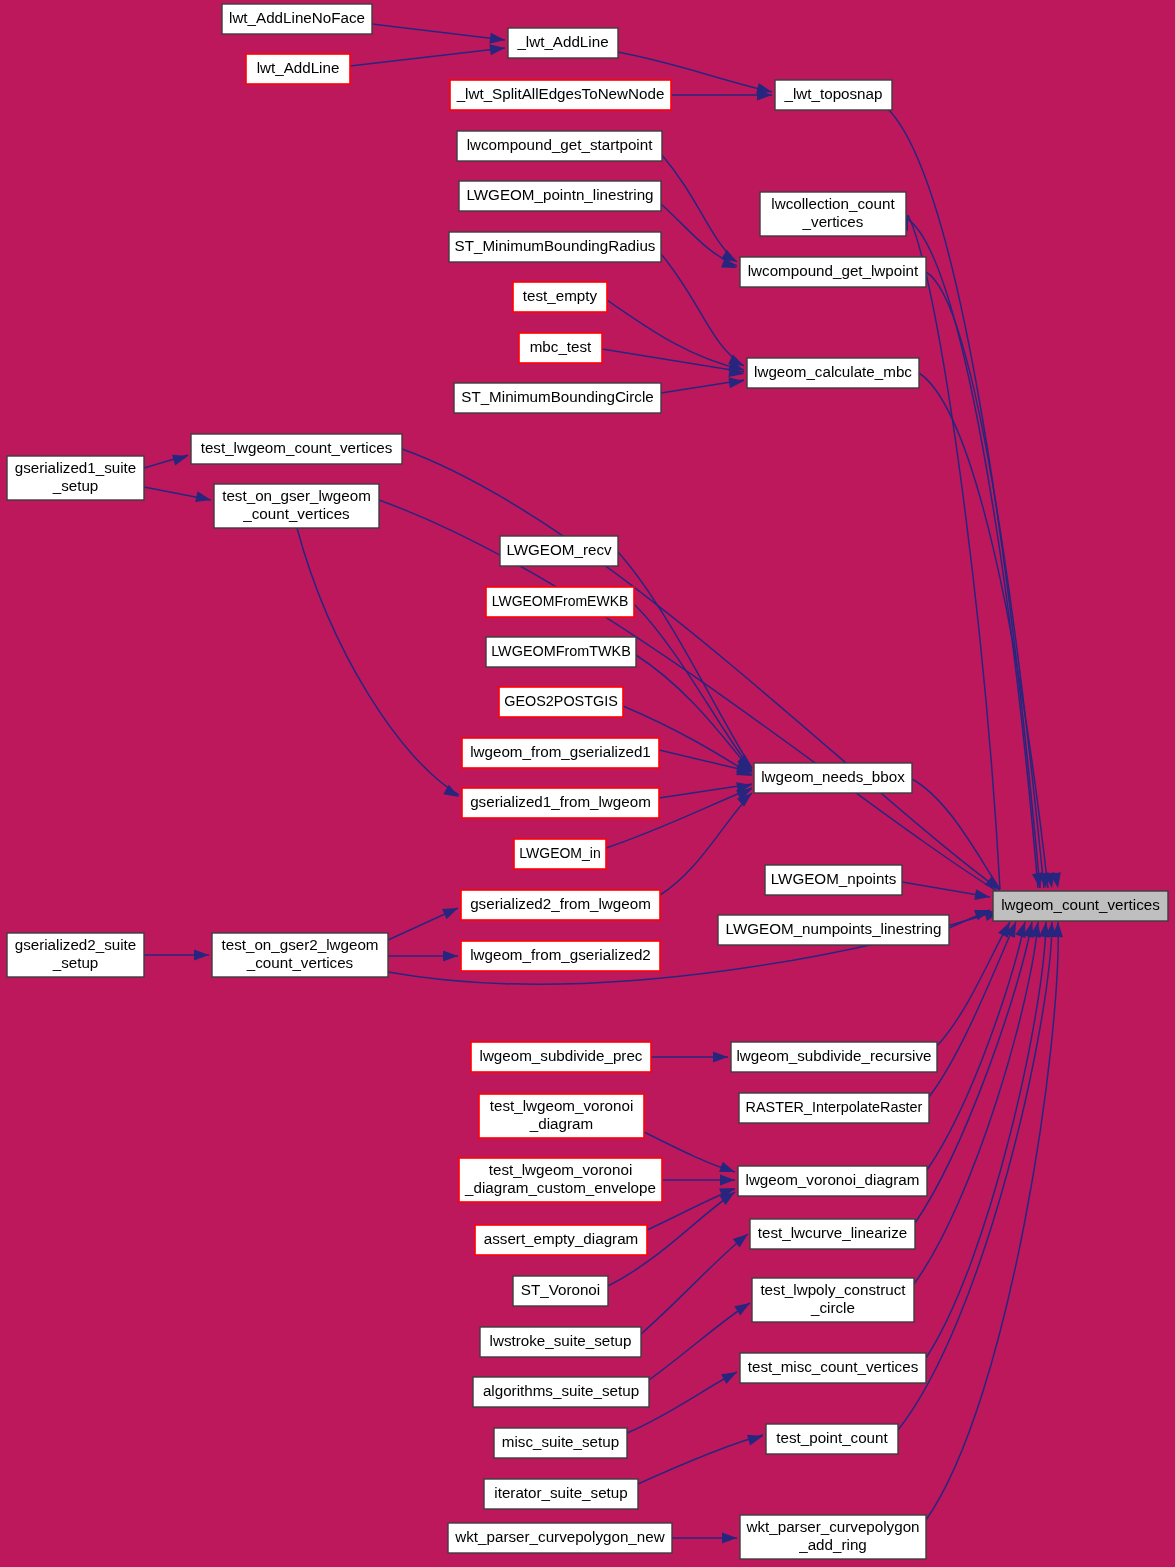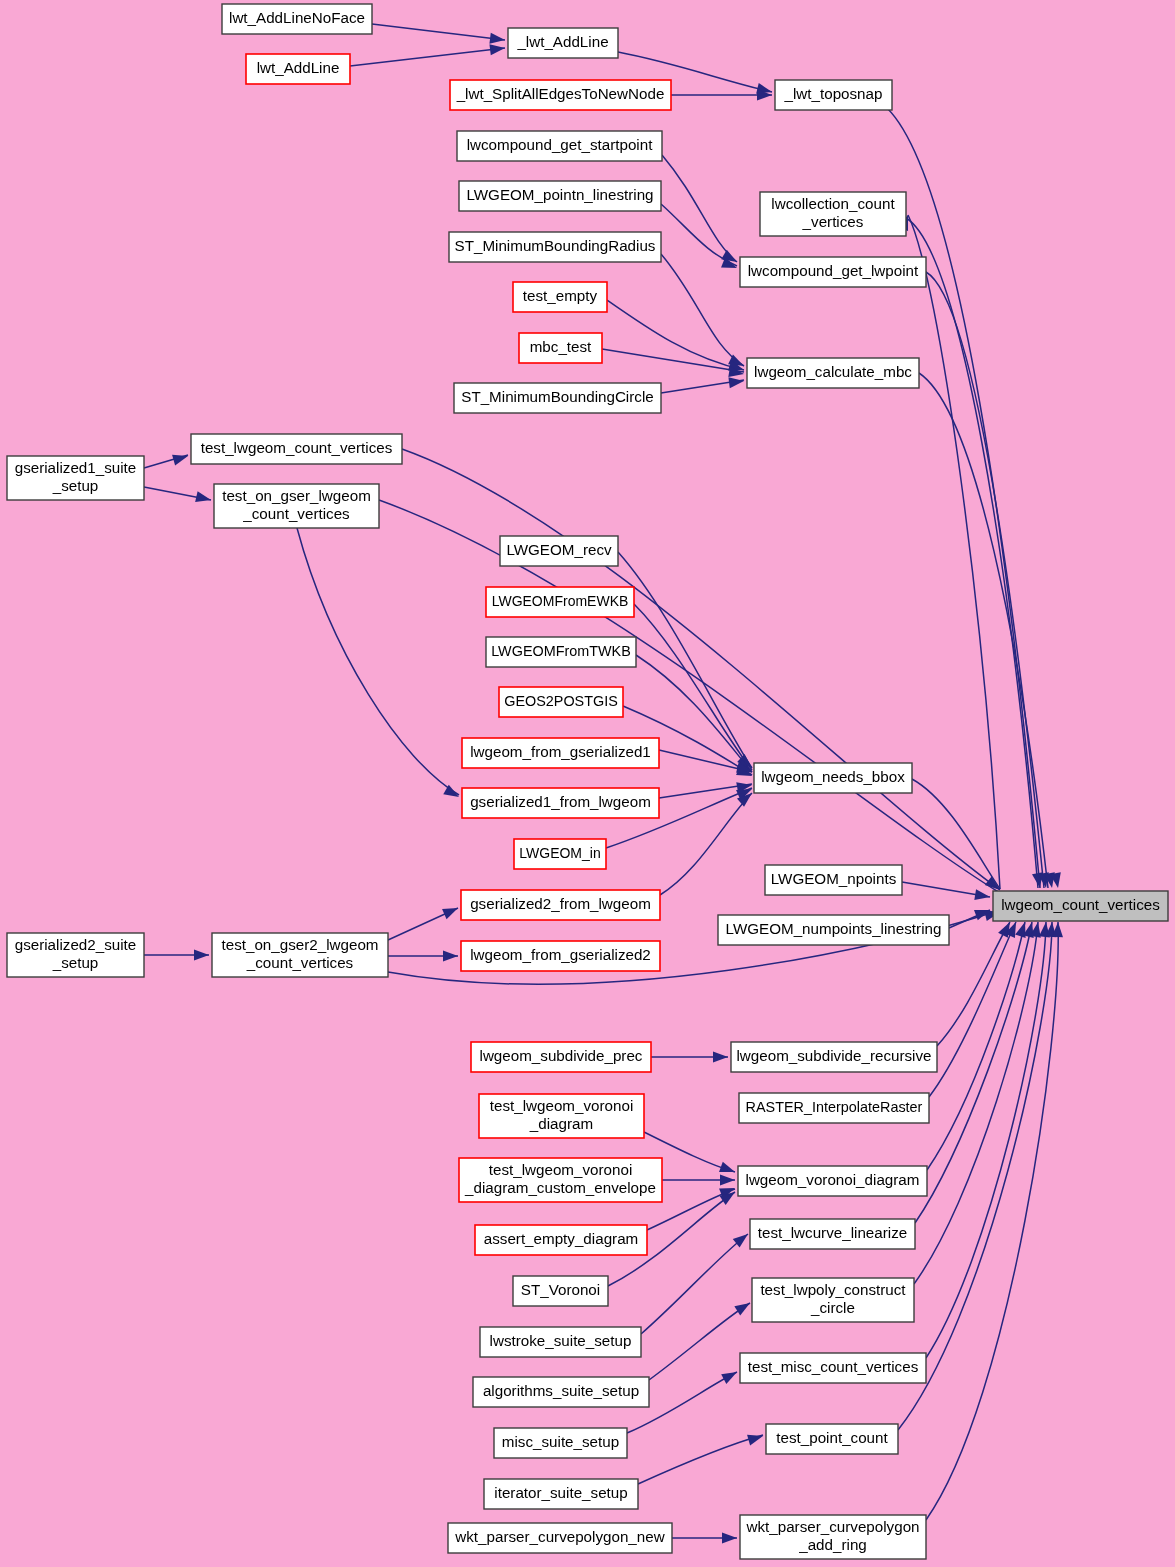--- a/index.html
+++ b/index.html
@@ -4,21 +4,21 @@
 <style>
   html, body {
     margin: 0;
     padding: 0;
     background: #ffffff;
   }
   #canvas-wrap {
     position: relative;
     width: 1175px;
     height: 1567px;
-    background: #f9a8d4;
+    background: #be185d;
     font-family: "Liberation Sans", sans-serif;
   }
   svg.graph {
     position: absolute;
     top: 0;
     left: 0;
     width: 1175px;
     height: 1567px;
     overflow: visible;
   }

